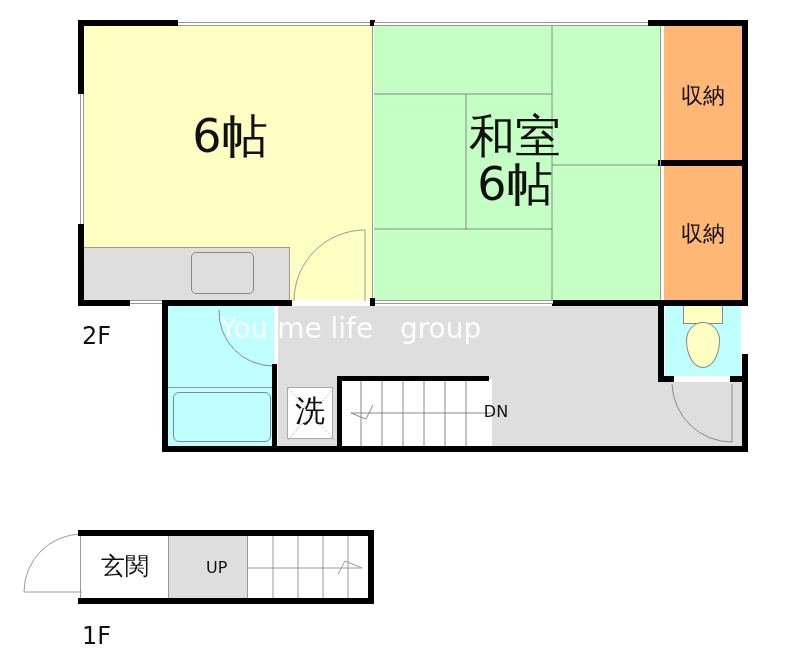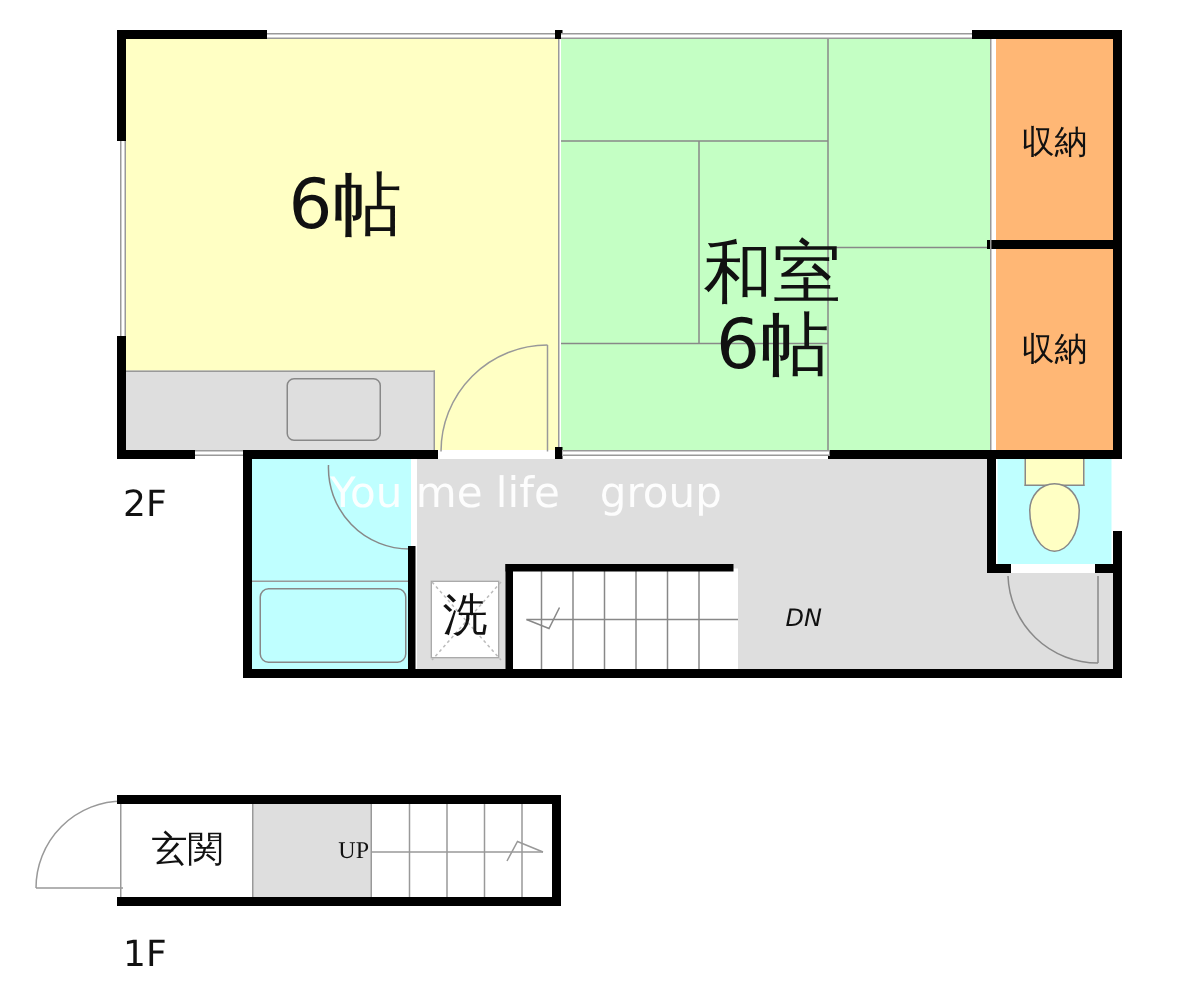--- a/index.html
+++ b/index.html
@@ -37,21 +37,21 @@
   <div class="abs" style="left:374px;top:24px;width:286px;height:276px;background:#C4FFC4;"></div>
   <svg style="left:374px;top:24px;" width="286" height="276">
     <g stroke="#888" stroke-width="1" fill="none">
       <line x1="0" y1="70" x2="178" y2="70"></line>
       <line x1="178" y1="0" x2="178" y2="276"></line>
       <line x1="92" y1="70" x2="92" y2="205"></line>
       <line x1="0" y1="205" x2="178" y2="205"></line>
       <line x1="178" y1="141" x2="286" y2="141"></line>
     </g>
   </svg>
-  <div class="label big" style="left:405px;top:112px;width:220px;margin-top:45px;">
+  <div class="label big" style="left:405px;top:112px;width:220px;">
     <div>和室</div>
     <div>6帖</div>
   </div>
 
   <div class="abs" style="left:664px;top:24px;width:78px;height:136px;background:#FFB775;"></div>
   <div class="abs" style="left:664px;top:166px;width:78px;height:134px;background:#FFB775;"></div>
   <div class="label med" style="left:664px;top:84px;width:78px;">収納</div>
   <div class="label med" style="left:664px;top:222px;width:78px;">収納</div>
 
   <div class="abs" style="left:278px;top:306px;width:384px;height:140px;background:#DEDEDE;"></div>
@@ -86,21 +86,21 @@
       <line x1="20" y1="0" x2="20" y2="67"></line>
       <line x1="41" y1="0" x2="41" y2="67"></line>
       <line x1="62" y1="0" x2="62" y2="67"></line>
       <line x1="83" y1="0" x2="83" y2="67"></line>
       <line x1="104" y1="0" x2="104" y2="67"></line>
       <line x1="125" y1="0" x2="125" y2="67"></line>
       <line x1="10" y1="34" x2="151" y2="34"></line>
       <polyline points="10,34 25,40 32,26" fill="none"></polyline>
     </g>
   </svg>
-  <div class="label sm" style="left:508px;top:404px;width:40px;text-align:right;font-style:italic;">DN</div>
+  <div class="label sm" style="left:476px;top:404px;width:40px;text-align:center;">DN</div>
 
   <div class="wall" style="left:78px;top:20px;width:100px;height:6px;"></div>
   <div class="wall" style="left:78px;top:20px;width:6px;height:74px;"></div>
   <div class="win" style="left:178px;top:22px;width:192px;height:4px;"></div>
   <div class="win" style="left:80px;top:94px;width:4px;height:130px;border:none;border-left:1px solid #999;border-right:1px solid #999;"></div>
   <div class="wall" style="left:78px;top:224px;width:6px;height:82px;"></div>
   <div class="wall" style="left:78px;top:300px;width:52px;height:6px;"></div>
   <div class="win" style="left:130px;top:300px;width:34px;height:4px;"></div>
   <div class="wall" style="left:162px;top:300px;width:130px;height:6px;"></div>
   <div class="wall" style="left:370px;top:20px;width:5px;height:6px;"></div>
@@ -142,15 +142,15 @@
   </svg>
   <svg style="left:20px;top:10px;" width="64" height="66">
     <path d="M62 4 A58 58 0 0 0 4 62" fill="none" stroke="#999" stroke-width="1"></path>
     <line x1="4" y1="62" x2="62" y2="62" stroke="#999" stroke-width="1"></line>
   </svg>
   <div class="wall" style="left:78px;top:10px;width:296px;height:6px;"></div>
   <div class="wall" style="left:78px;top:78px;width:296px;height:6px;"></div>
   <div class="wall" style="left:368px;top:10px;width:6px;height:74px;"></div>
   <div class="thin" style="left:80px;top:16px;width:1px;height:62px;"></div>
   <div class="label med" style="left:82px;top:34px;width:86px;font-size:24px;">玄関</div>
-  <div class="label sm" style="left:206px;top:40px;width:40px;text-align:right;font-family:Liberation Serif, serif;">UP</div>
+  <div class="label sm" style="left:206px;top:40px;width:40px;text-align:left;">UP</div>
   <div class="floor abs" style="left:82px;top:102px;">1F</div>
 </div>
 
 </body></html>

